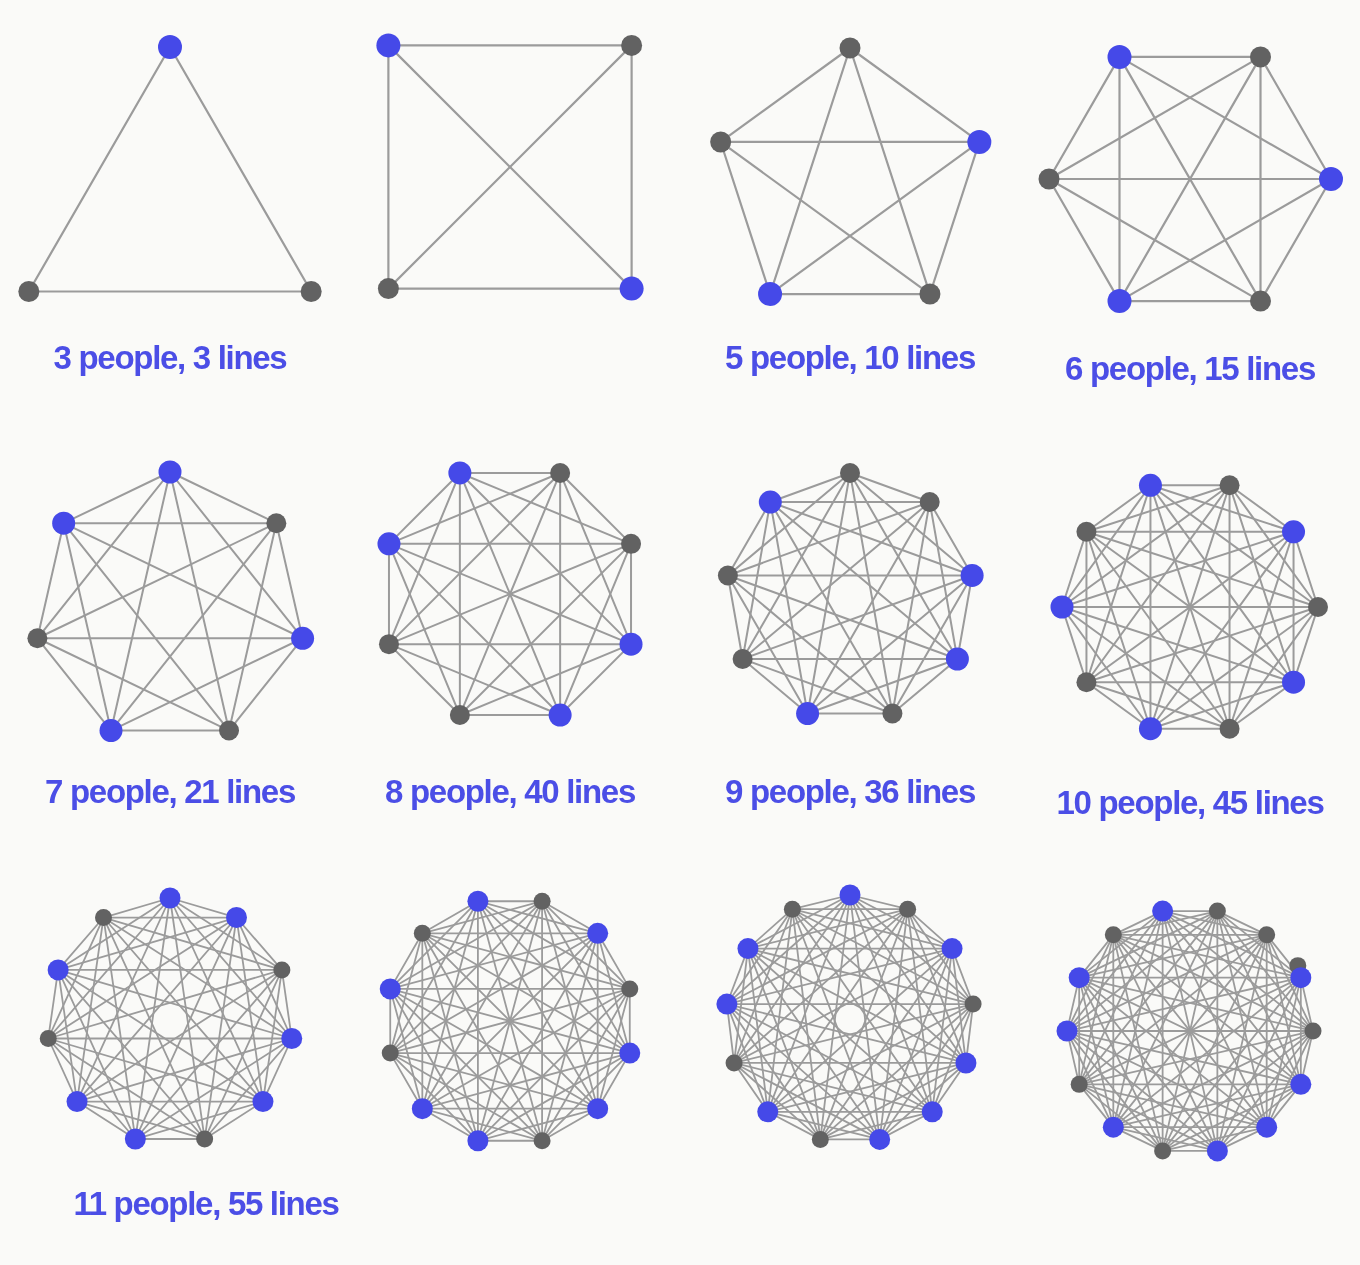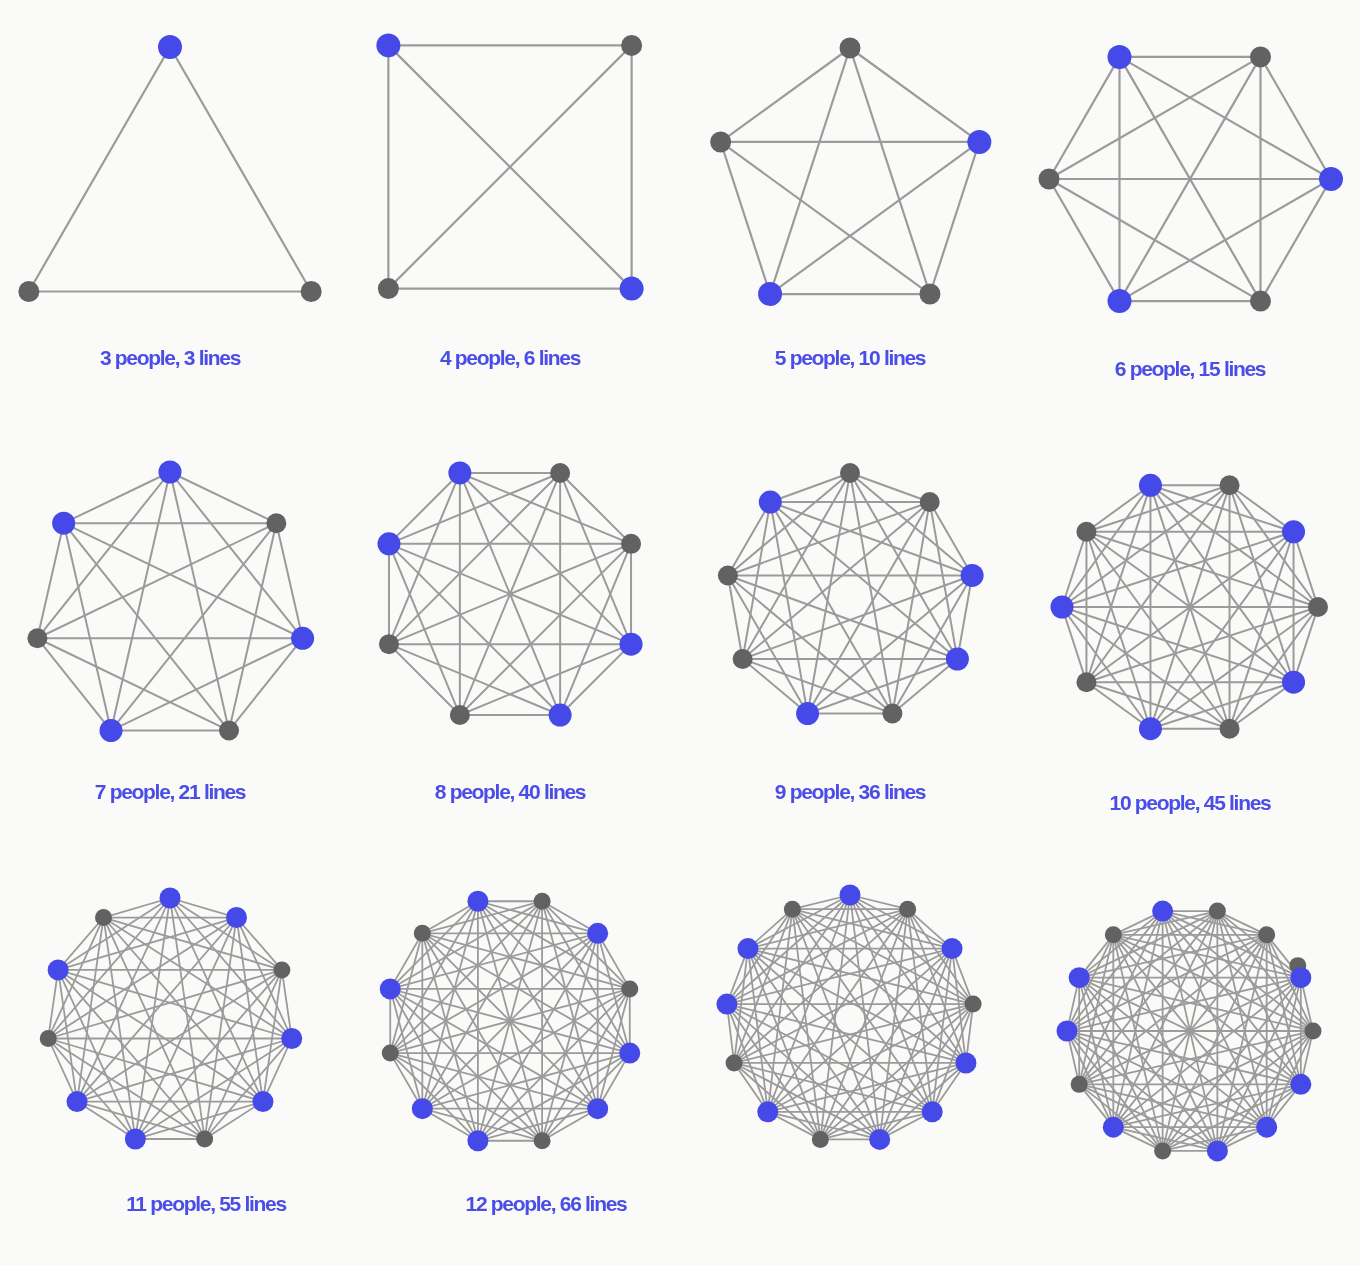--- a/index.html
+++ b/index.html
@@ -19,21 +19,21 @@
   .cell.c1 { left: 340px; }
   .cell.c2 { left: 680px; }
   .cell.c3 { left: 1020px; margin-top: 11px; }
   .cell svg { position: absolute; top: 0; left: 0; display: block; }
   .caption {
     position: absolute;
     left: 0;
     width: 100%;
     text-align: center;
     font-weight: 700;
-    font-size: 21px;
+    font-size: 33px;
     line-height: 36px;
     letter-spacing: -1.3px;
     color: var(--caption, #4B4EE6);
     white-space: nowrap;
   }
   .r0 .caption { top: 340px; }
   .r1 .caption { top: 354px; }
   .r2 .caption { top: 341px; padding-left: 36px; }
 </style>
 </head>
@@ -67,21 +67,20 @@
           <line x1="291.62" y1="45.38" x2="48.38" y2="288.62"></line>
           <line x1="291.62" y1="288.62" x2="48.38" y2="288.62"></line>
         </g>
         <g>
           <circle cx="48.38" cy="45.38" r="12" fill="#4549E8"></circle>
           <circle cx="291.62" cy="45.38" r="10.5" fill="#626262"></circle>
           <circle cx="291.62" cy="288.62" r="12" fill="#4549E8"></circle>
           <circle cx="48.38" cy="288.62" r="10.5" fill="#626262"></circle>
         </g>
       </svg>
-    <figcaption class="caption">4 people, 6 lines</figcaption>
   </figure>
 
   <figure class="cell r0 c2">
     <svg class="graph" width="340" height="340" viewBox="0 0 340 340">
         <g stroke="#9B9B9B" stroke-width="2.2" stroke-linecap="round">
           <line x1="170.00" y1="48.00" x2="299.34" y2="141.97"></line>
           <line x1="170.00" y1="48.00" x2="249.94" y2="294.03"></line>
           <line x1="170.00" y1="48.00" x2="90.06" y2="294.03"></line>
           <line x1="170.00" y1="48.00" x2="40.66" y2="141.97"></line>
           <line x1="299.34" y1="141.97" x2="249.94" y2="294.03"></line>
@@ -491,21 +490,20 @@
           <circle cx="289.77" cy="208.09" r="10.5" fill="#4549E8"></circle>
           <circle cx="257.68" cy="263.68" r="10.5" fill="#4549E8"></circle>
           <circle cx="202.09" cy="295.77" r="8.5" fill="#626262"></circle>
           <circle cx="137.91" cy="295.77" r="10.5" fill="#4549E8"></circle>
           <circle cx="82.32" cy="263.68" r="10.5" fill="#4549E8"></circle>
           <circle cx="50.23" cy="208.09" r="8.5" fill="#626262"></circle>
           <circle cx="50.23" cy="143.91" r="10.5" fill="#4549E8"></circle>
           <circle cx="82.32" cy="88.32" r="8.5" fill="#626262"></circle>
         </g>
       </svg>
-    <figcaption class="caption">12 people, 66 lines</figcaption>
   </figure>
 
   <figure class="cell r2 c2">
     <svg class="graph" width="340" height="341" viewBox="0 0 340 341">
         <g stroke="#9B9B9B" stroke-width="1.8" stroke-linecap="round">
           <line x1="170.00" y1="50.00" x2="227.63" y2="64.20"></line>
           <line x1="170.00" y1="50.00" x2="272.05" y2="103.56"></line>
           <line x1="170.00" y1="50.00" x2="293.10" y2="159.05"></line>
           <line x1="170.00" y1="50.00" x2="285.94" y2="217.97"></line>
           <line x1="170.00" y1="50.00" x2="252.23" y2="266.82"></line>

